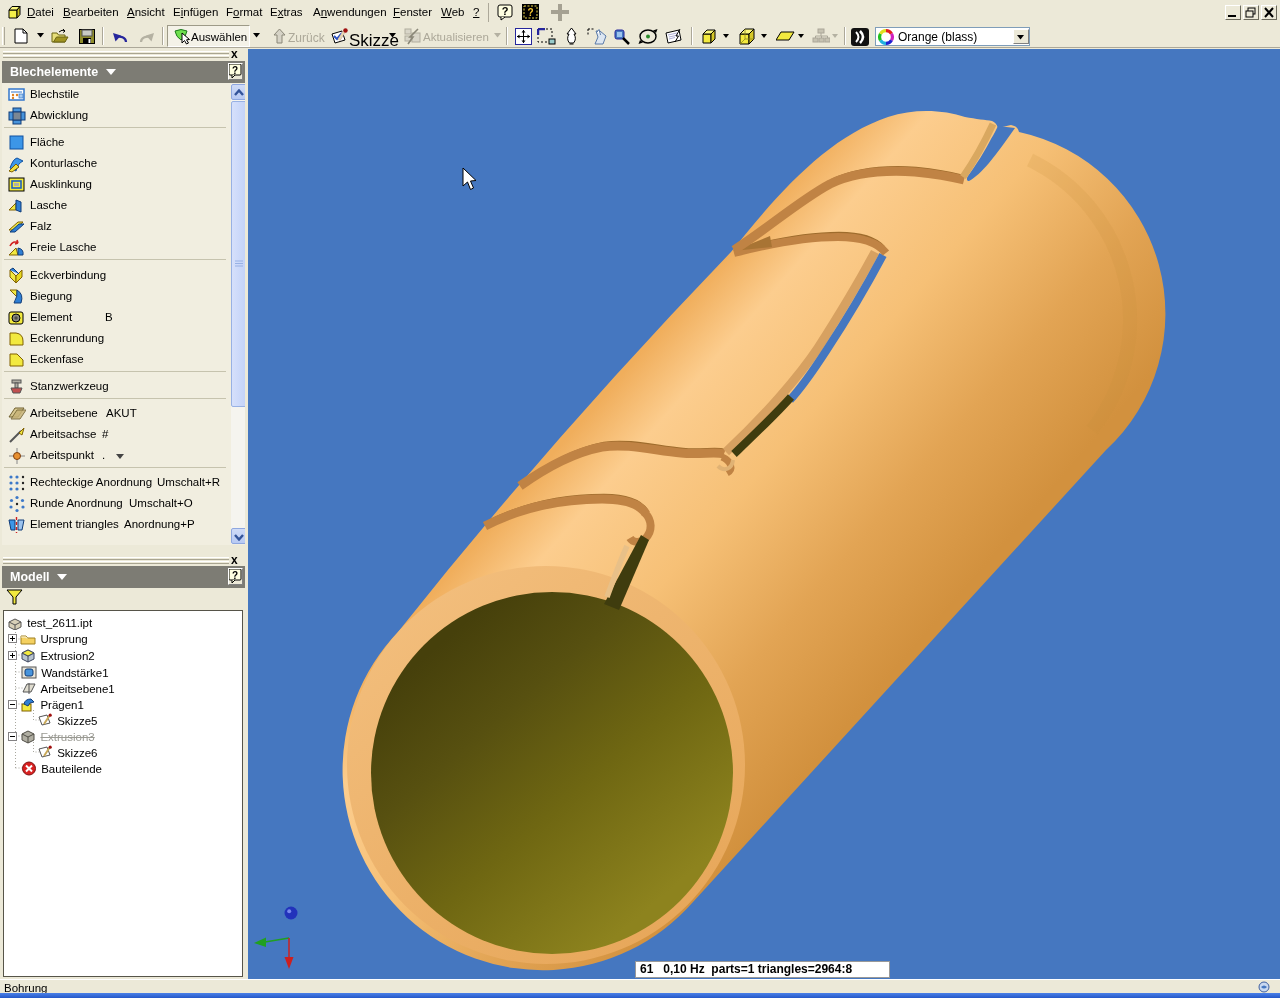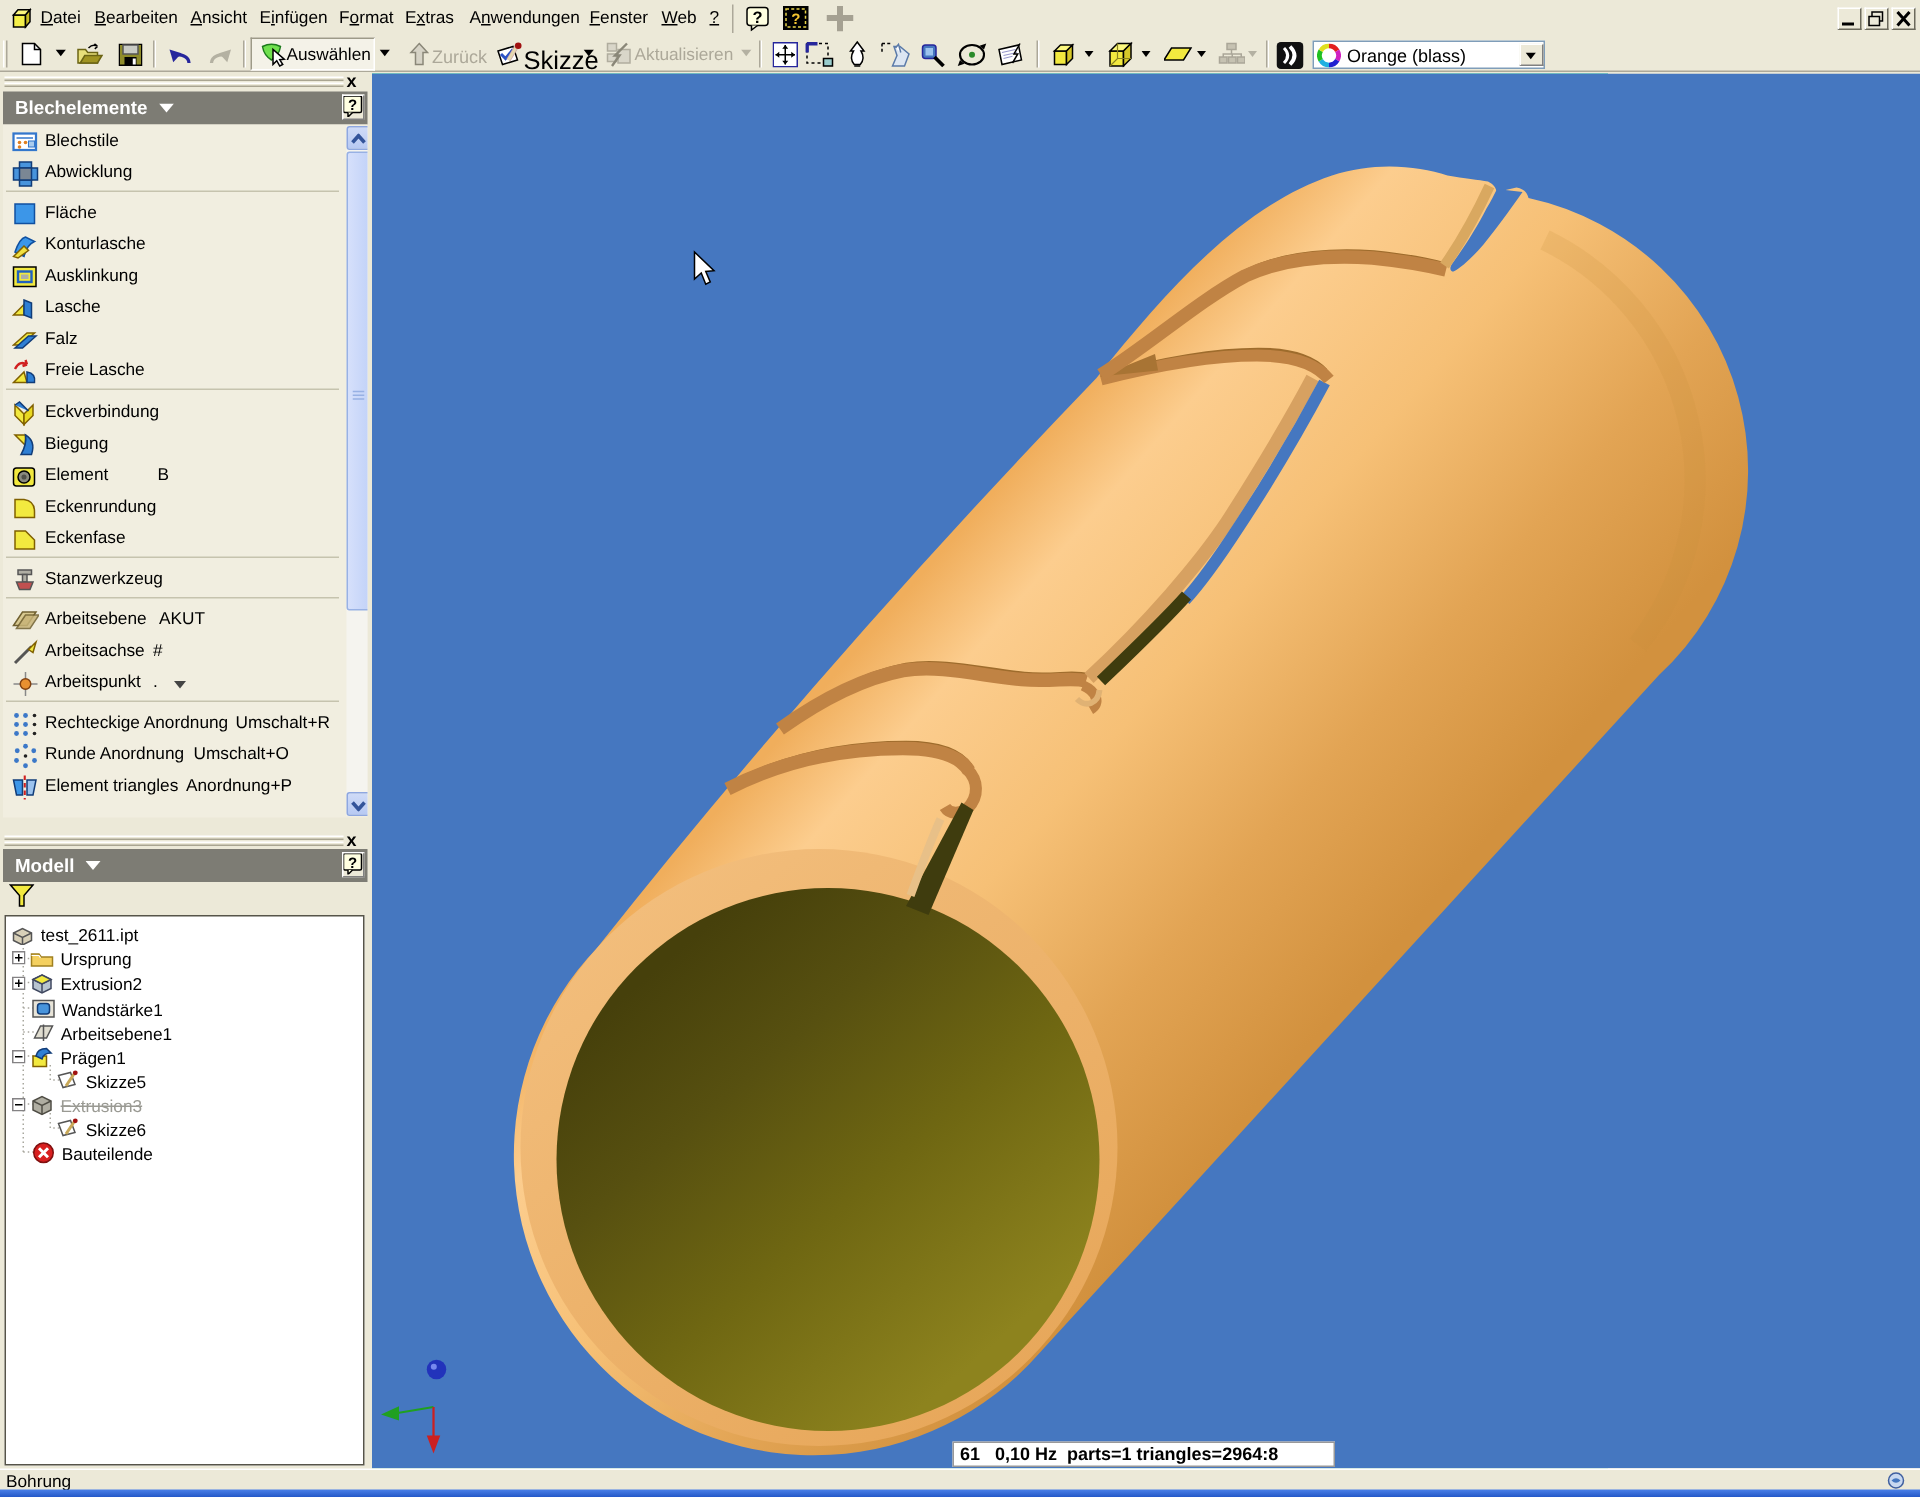--- a/index.html
+++ b/index.html
@@ -23,21 +23,21 @@
 .lsep{position:absolute;left:2px;width:222px;border-top:1px solid #c6c3ae}
 #sb1{position:absolute;left:229px;top:1px;width:16px;height:460px;background:#f5f4ef}
 .sbtn{position:absolute;left:0;width:16px;height:16px;background:linear-gradient(#cfdbf7,#b7c9f3);border:1px solid #8ea7e0;border-radius:2px}
 .sbtn svg{position:absolute;left:2px;top:4px}
 #thumb{position:absolute;left:0;top:17px;width:16px;height:306px;background:linear-gradient(90deg,#d6e0fb,#c2d2f8);border:1px solid #98b1e4;border-radius:2px}
 #tree{position:absolute;left:3px;top:561px;width:240px;height:367px;background:#fff;border:1px solid #565449;font-size:11.5px}
 .tr{position:absolute;white-space:nowrap;color:#000}
 .tr svg{vertical-align:-3px}
 #statusbar{position:absolute;left:0;top:979px;width:1280px;height:14px;background:#ece9d8;border-top:1px solid #fff;font-size:11.5px;color:#000}
 #taskbar{position:absolute;left:0;top:993px;width:1280px;height:5px;background:linear-gradient(#4a80e8,#2458c8)}
-#viewport{position:absolute;left:248px;top:49px;width:824px;height:930px;background:#14b8a6}
+#viewport{position:absolute;left:248px;top:49px;width:824px;height:930px;background:#d946ef}
 .wbtn{position:absolute;top:5px;width:16px;height:15px;background:#ece9d8;border:1px solid #fff;border-right-color:#6c6a5c;border-bottom-color:#6c6a5c}
 </style></head>
 <body>
 <div id="menubar">
   <svg class="abs" style="left:7px;top:4px" width="16" height="16">
       <path d="M2 6 L10 6 L10 14 L2 14 Z" fill="#f4ef4a" stroke="#000"></path>
       <path d="M2 6 L5 2.5 L13 2.5 L10 6 Z" fill="#fbf77e" stroke="#000"></path>
       <path d="M10 6 L13 2.5 L13 10.5 L10 14 Z" fill="#c8bd25" stroke="#000"></path>
     </svg>
   <span class="mi" style="left:27px"><u>D</u>atei</span>

